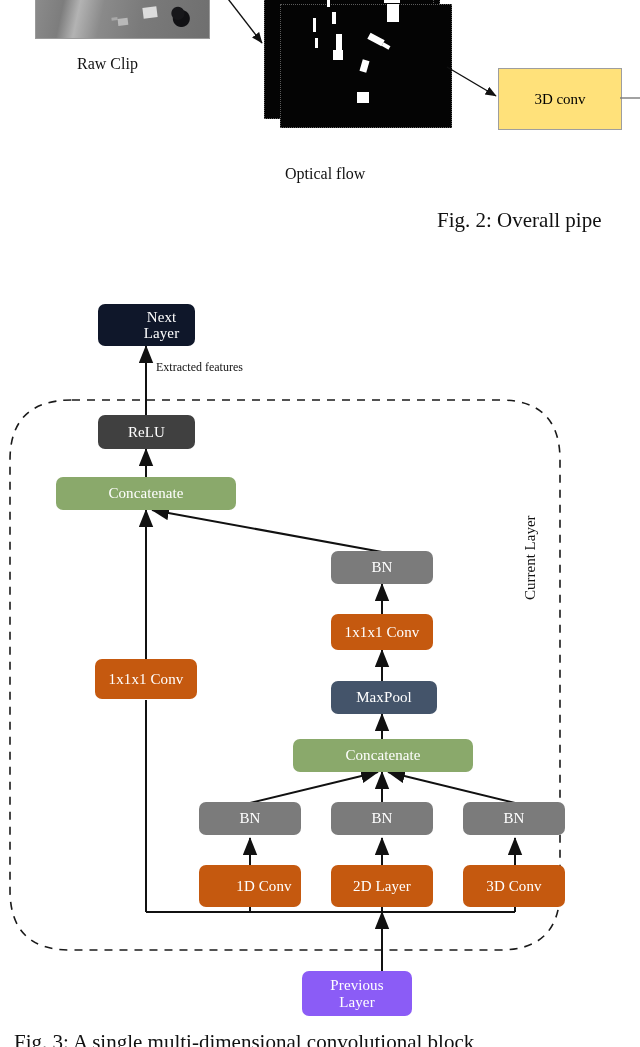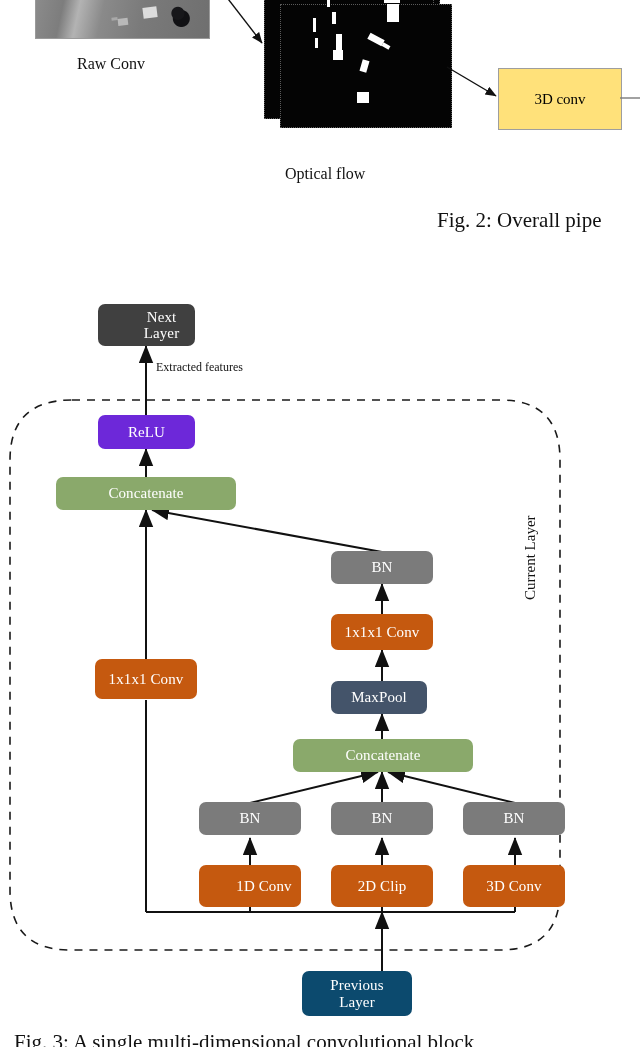--- a/index.html
+++ b/index.html
@@ -100,21 +100,21 @@
     white-space: nowrap;
   }
 </style>
 </head>
 <body>
 
 <div class="page">
 
   <div id="fig2-raw-clip"></div>
 
-  <div class="cap" style="left:77px; top:55px; font-size:16px;">Raw Conv</div>
+  <div class="cap" style="left:77px; top:55px; font-size:16px;">Raw Clip</div>
 
   <div class="flowstack" style="left:264px; top:-8px; width:190px; height:140px;">
     <i style="left:6px;  top:0px;   width:168px; height:120px;"></i>
     <i style="left:0px;  top:5px;   width:168px; height:120px;"></i>
     <i style="left:16px; top:12px;  width:170px; height:122px;"></i>
     <span class="speck" style="left:63px;  top:6px;  width:3px;  height:9px;"></span>
 
     <span class="speck" style="left:120px; top:0px;  width:16px; height:11px;"></span>
     <span class="speck" style="left:123px; top:12px; width:12px; height:18px;"></span>
     <span class="speck" style="left:49px;  top:26px; width:3px;  height:14px;"></span>
@@ -187,46 +187,46 @@
 
     <line x1="146" y1="660" x2="146" y2="510" stroke="#111111" stroke-width="2" marker-end="url(#ah2)"></line>
 
     <line x1="146" y1="477" x2="146" y2="449" stroke="#111111" stroke-width="2" marker-end="url(#ah2)"></line>
 
     <line x1="146" y1="415" x2="146" y2="346" stroke="#111111" stroke-width="2" marker-end="url(#ah2)"></line>
   </svg>
 
   <div class="cap" style="left:156px; top:360px; font-size:12px;">Extracted features</div>
 
-  <div class="node" style="left:98px; top:304px; width:97px; height:42px; background:#404040; font-size:15px;padding-left:30px;">Next Layer</div>
-
-  <div class="node" style="left:98px; top:415px; width:97px; height:34px; background:#6d28d9; font-size:15px;">ReLU</div>
+  <div class="node" style="left:98px; top:304px; width:97px; height:42px; background:#0f172a; font-size:15px;padding-left:30px;">Next Layer</div>
+
+  <div class="node" style="left:98px; top:415px; width:97px; height:34px; background:#404040; font-size:15px;">ReLU</div>
 
   <div class="node" style="left:56px; top:477px; width:180px; height:33px; background:#8aa96b; font-size:15px;">Concatenate</div>
 
   <div class="node" style="left:331px; top:551px; width:102px; height:33px; background:#7b7b7b; font-size:15px;">BN</div>
 
   <div class="node" style="left:331px; top:614px; width:102px; height:36px; background:#c5590f; font-size:15px;">1x1x1 Conv</div>
 
-  <div class="node" style="left:331px; top:681px; width:96px; height:33px; background:#44546a; font-size:15px;">MaxPool</div>
+  <div class="node" style="left:331px; top:681px; width:106px; height:33px; background:#44546a; font-size:15px;">MaxPool</div>
 
   <div class="node" style="left:293px; top:739px; width:180px; height:33px; background:#8aa96b; font-size:15px;">Concatenate</div>
 
   <div class="node" style="left:95px; top:659px; width:102px; height:40px; background:#c5590f; font-size:15px;">1x1x1 Conv</div>
 
   <div class="node" style="left:199px; top:802px; width:102px; height:33px; background:#7b7b7b; font-size:15px;">BN</div>
 
   <div class="node" style="left:331px; top:802px; width:102px; height:33px; background:#7b7b7b; font-size:15px;">BN</div>
 
   <div class="node" style="left:463px; top:802px; width:102px; height:33px; background:#7b7b7b; font-size:15px;">BN</div>
 
   <div class="node" style="left:199px; top:865px; width:102px; height:42px; background:#c5590f; font-size:15px;padding-left:28px;">1D Conv</div>
 
-  <div class="node" style="left:331px; top:865px; width:102px; height:42px; background:#c5590f; font-size:15px;">2D Clip</div>
+  <div class="node" style="left:331px; top:865px; width:102px; height:42px; background:#c5590f; font-size:15px;">2D Layer</div>
 
   <div class="node" style="left:463px; top:865px; width:102px; height:42px; background:#c5590f; font-size:15px;">3D Conv</div>
 
-  <div class="node" style="left:302px; top:971px; width:110px; height:45px; background:#0c4a6e; font-size:15px;">Previous
+  <div class="node" style="left:302px; top:971px; width:110px; height:45px; background:#8b5cf6; font-size:15px;">Previous
 Layer</div>
 
   <div class="cap" style="left:14px; top:1030px; font-size:21px;">Fig. 3:  A  single  multi-dimensional  convolutional  block</div>
 
 </div>
 
 </body></html>

